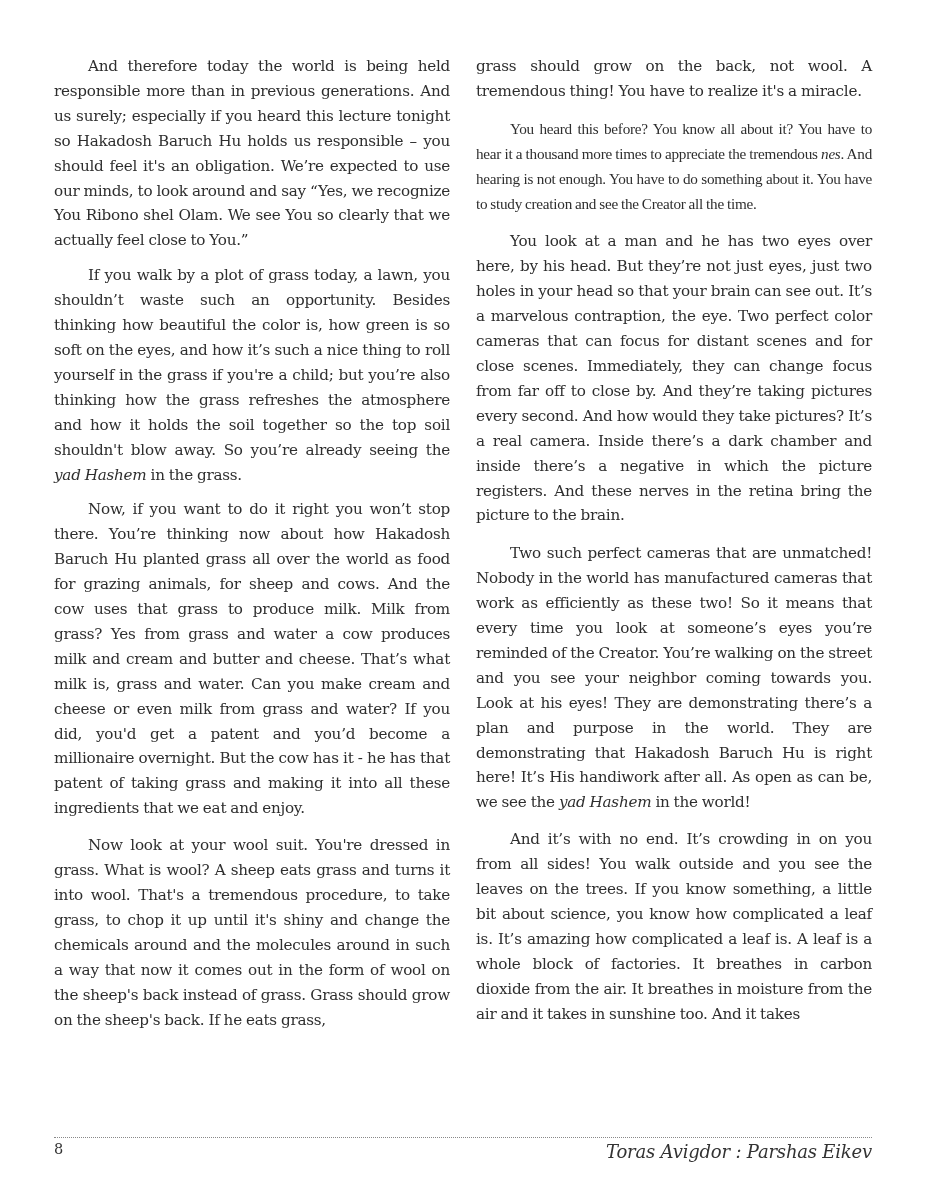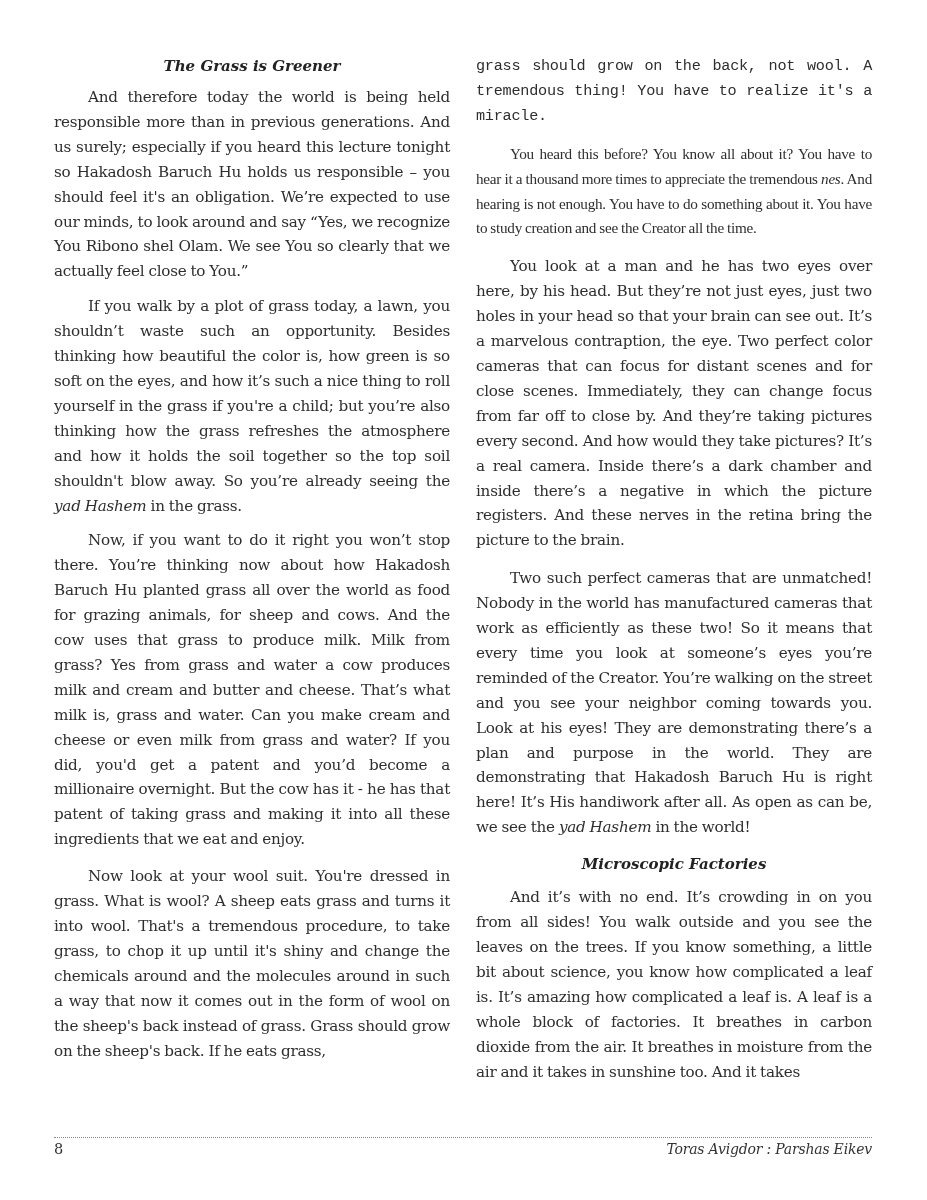--- a/index.html
+++ b/index.html
@@ -43,21 +43,20 @@
       margin: 0 0 10px 0;
       font-size: 15.2px;
       line-height: 24.9px;
       text-align: justify;
       text-indent: 34px;
       letter-spacing: -0.25px;
       word-spacing: -0.5px;
     }
     p.para.noindent {
       text-indent: 0;
-      font-family: Liberation Mono, monospace;
     }
     p.para em { font-style: italic; }
     .footer-rule {
       position: absolute;
       left: 54px;
       top: 1137px;
       width: 818px;
       height: 0;
       border-top: 1px dotted #888;
     }
@@ -68,53 +67,51 @@
       font-family: "DejaVu Serif", serif;
       font-size: 14.5px;
       color: #333;
     }
     .running-title {
       position: absolute;
       right: 55px;
       top: 1141px;
       font-family: "DejaVu Serif", serif;
       font-style: italic;
-      font-size: 14px;
+      font-size: 18px;
       color: #333;
       letter-spacing: -0.2px;
     }
   </style>
 </head>
 <body>
 
 <div class="page">
 
   <div class="column col-left">
-    <div class="heading">The Grass is Greener</div>
 
     <p class="para">And therefore today the world is being held responsible more than in previous generations. And us surely; especially if you heard this lecture tonight so Hakadosh Baruch Hu holds us responsible – you should feel it's an obligation. We’re expected to use our minds, to look around and say “Yes, we recognize You Ribono shel Olam. We see You so clearly that we actually feel close to You.”</p>
 
     <p class="para"><span>If you walk by a plot of grass today, a lawn, you shouldn’t waste such an opportunity. Besides thinking how beautiful the color is, how green is so soft on the eyes, and how it’s such a nice thing to roll yourself in the grass if you're a child; but you’re also thinking how the grass refreshes the atmosphere and how it holds the soil together so the top soil shouldn't blow away. So you’re already seeing the </span><em>yad Hashem</em><span> in the grass.</span></p>
 
     <p class="para" style="margin-bottom:12px;">Now, if you want to do it right you won’t stop there. You’re thinking now about how Hakadosh Baruch Hu planted grass all over the world as food for grazing animals, for sheep and cows. And the cow uses that grass to produce milk. Milk from grass? Yes from grass and water a cow produces milk and cream and butter and cheese. That’s what milk is, grass and water. Can you make cream and cheese or even milk from grass and water? If you did, you'd get a patent and you’d become a millionaire overnight. But the cow has it - he has that patent of taking grass and making it into all these ingredients that we eat and enjoy.</p>
 
 
     <p class="para">Now look at your wool suit. You're dressed in grass. What is wool? A sheep eats grass and turns it into wool. That's a tremendous procedure, to take grass, to chop it up until it's shiny and change the chemicals around and the molecules around in such a way that now it comes out in the form of wool on the sheep's back instead of grass. Grass should grow on the sheep's back. If he eats grass,</p>
   </div>
 
   <div class="column col-right">
     <p class="para noindent" style="margin-bottom:13px;">grass should grow on the back, not wool. A tremendous thing! You have to realize it's a miracle.</p>
 
     <p class="para" style="margin-bottom:13px;font-family:Liberation Serif, serif;"><span>You heard this before? You know all about it? You have to hear it a thousand more times to appreciate the tremendous </span><em>nes</em><span>. And hearing is not enough. You have to do something about it. You have to study creation and see the Creator all the time.</span></p>
 
     <p class="para" style="margin-bottom:13px;">You look at a man and he has two eyes over here, by his head. But they’re not just eyes, just two holes in your head so that your brain can see out. It’s a marvelous contraption, the eye. Two perfect color cameras that can focus for distant scenes and for close scenes. Immediately, they can change focus from far off to close by. And they’re taking pictures every second. And how would they take pictures? It’s a real camera. Inside there’s a dark chamber and inside there’s a negative in which the picture registers. And these nerves in the retina bring the picture to the brain.</p>
 
     <p class="para" style="margin-bottom:12px;"><span>Two such perfect cameras that are unmatched! Nobody in the world has manufactured cameras that work as efficiently as these two! So it means that every time you look at someone’s eyes you’re reminded of the Creator. You’re walking on the street and you see your neighbor coming towards you. Look at his eyes! They are demonstrating there’s a plan and purpose in the world. They are demonstrating that Hakadosh Baruch Hu is right here! It’s His handiwork after all. As open as can be, we see the </span><em>yad Hashem</em><span> in the world!</span></p>
 
-    <div class="heading" style="margin-bottom:9px;">Microscopic Factories</div>
 
     <p class="para">And it’s with no end. It’s crowding in on you from all sides! You walk outside and you see the leaves on the trees. If you know something, a little bit about science, you know how complicated a leaf is. It’s amazing how complicated a leaf is. A leaf is a whole block of factories. It breathes in carbon dioxide from the air. It breathes in moisture from the air and it takes in sunshine too. And it takes</p>
   </div>
 
 </div>
 
 <div class="footer-rule"></div>
 <div class="page-number">8</div>
 <div class="running-title">Toras Avigdor : Parshas Eikev</div>
 

